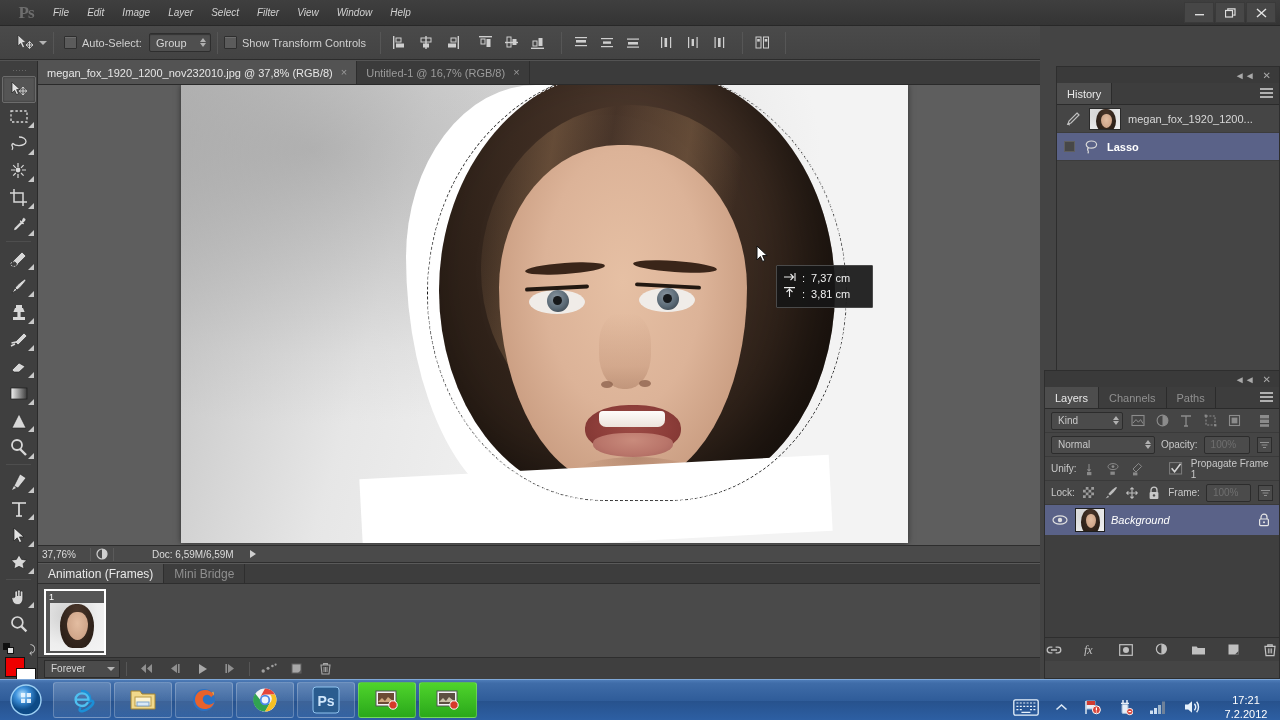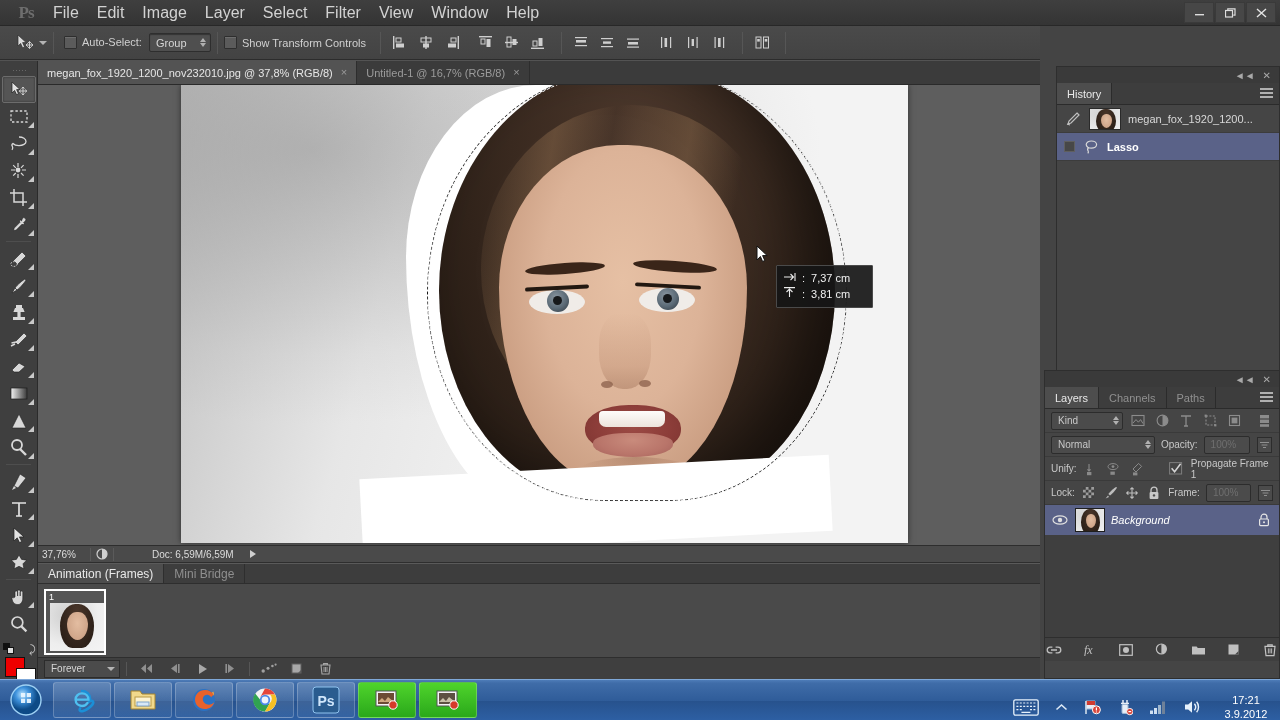--- a/index.html
+++ b/index.html
@@ -21,21 +21,21 @@
     border-bottom: 1px solid #282828;
   }
   #ps-logo {
     position: absolute; left: 8px; top: 2px; width: 36px; height: 22px;
     color: #6e6e6e; font-weight: bold; font-size: 17px;
     font-family: "Liberation Serif", serif;
     letter-spacing: -1px; text-align: center; line-height: 22px;
   }
   .menu-row { position: absolute; left: 44px; top: 0; height: 26px; display: flex; align-items: center; }
   .menu-item {
-    padding: 4px 9px; color: #d2d2d2; font-size: 16px; cursor: default; line-height: 14px;
+    padding: 4px 9px; color: #d2d2d2; font-size: 10px; cursor: default; line-height: 14px; font-style: italic;
   }
   .win-btns { position: absolute; right: 4px; top: 2px; display: flex; gap: 0px; }
   .win-btn {
     width: 30px; height: 21px; display: flex; align-items: center; justify-content: center;
     color: #d6d6d6; font-size: 12px; background: #474747; margin-left: 1px;
     border: 1px solid #3a3a3a;
   }
 
   
   #optionsbar {
@@ -400,21 +400,21 @@
     <div class="tool-preset">
       <span class="tp-icon">
         <svg width="22" height="22" viewBox="0 0 22 22">
           <path d="M4 3l0 11 2.6-2.6 2 4.4 2-.9-2-4.3h3.6z" fill="#dcdcdc" stroke="#2e2e2e" stroke-width=".7"></path>
           <path d="M15.5 9.5v7M12 13h7M15.5 9.5l-1.6 1.8M15.5 9.5l1.6 1.8M15.5 16.5l-1.6-1.8M15.5 16.5l1.6-1.8M12 13l1.8-1.6M12 13l1.8 1.6M19 13l-1.8-1.6M19 13l-1.8 1.6" stroke="#cfcfcf" stroke-width="1"></path>
         </svg>
       </span>
       <span class="chev-sm"></span>
     </div>
     <div class="opt-sep"></div>
-    <div style="display:flex;margin-left:4px">
+    <div style="display:flex;align-items:center;margin-left:4px">
       <span class="opt-check"></span>
       <span class="opt-label">Auto-Select:</span>
     </div>
     <div class="opt-select">
       <span>Group</span>
       <span class="spin">
           <i class="up"></i>
           <i class="dn"></i>
         </span>
     </div>
@@ -1241,18 +1241,18 @@
           </svg>
       </span>
       <span class="tray-icn">
         <svg width="19" height="16" viewBox="0 0 19 16">
             <path d="M2 5.6h3.2L9 2.2v11.6L5.2 10.4H2z" fill="#e6f1fb"></path>
             <path d="M11.4 4.8a5 5 0 010 6.4M13.6 2.8a8 8 0 010 10.4" fill="none" stroke="#e6f1fb" stroke-width="1.4"></path>
           </svg>
       </span>
       <div id="tray-clock">
         <div>17:21</div>
-        <div>3.9.2012</div>
+        <div>7.2.2012</div>
       </div>
     </div>
   </div>
 
 </div>
 
 </body></html>

